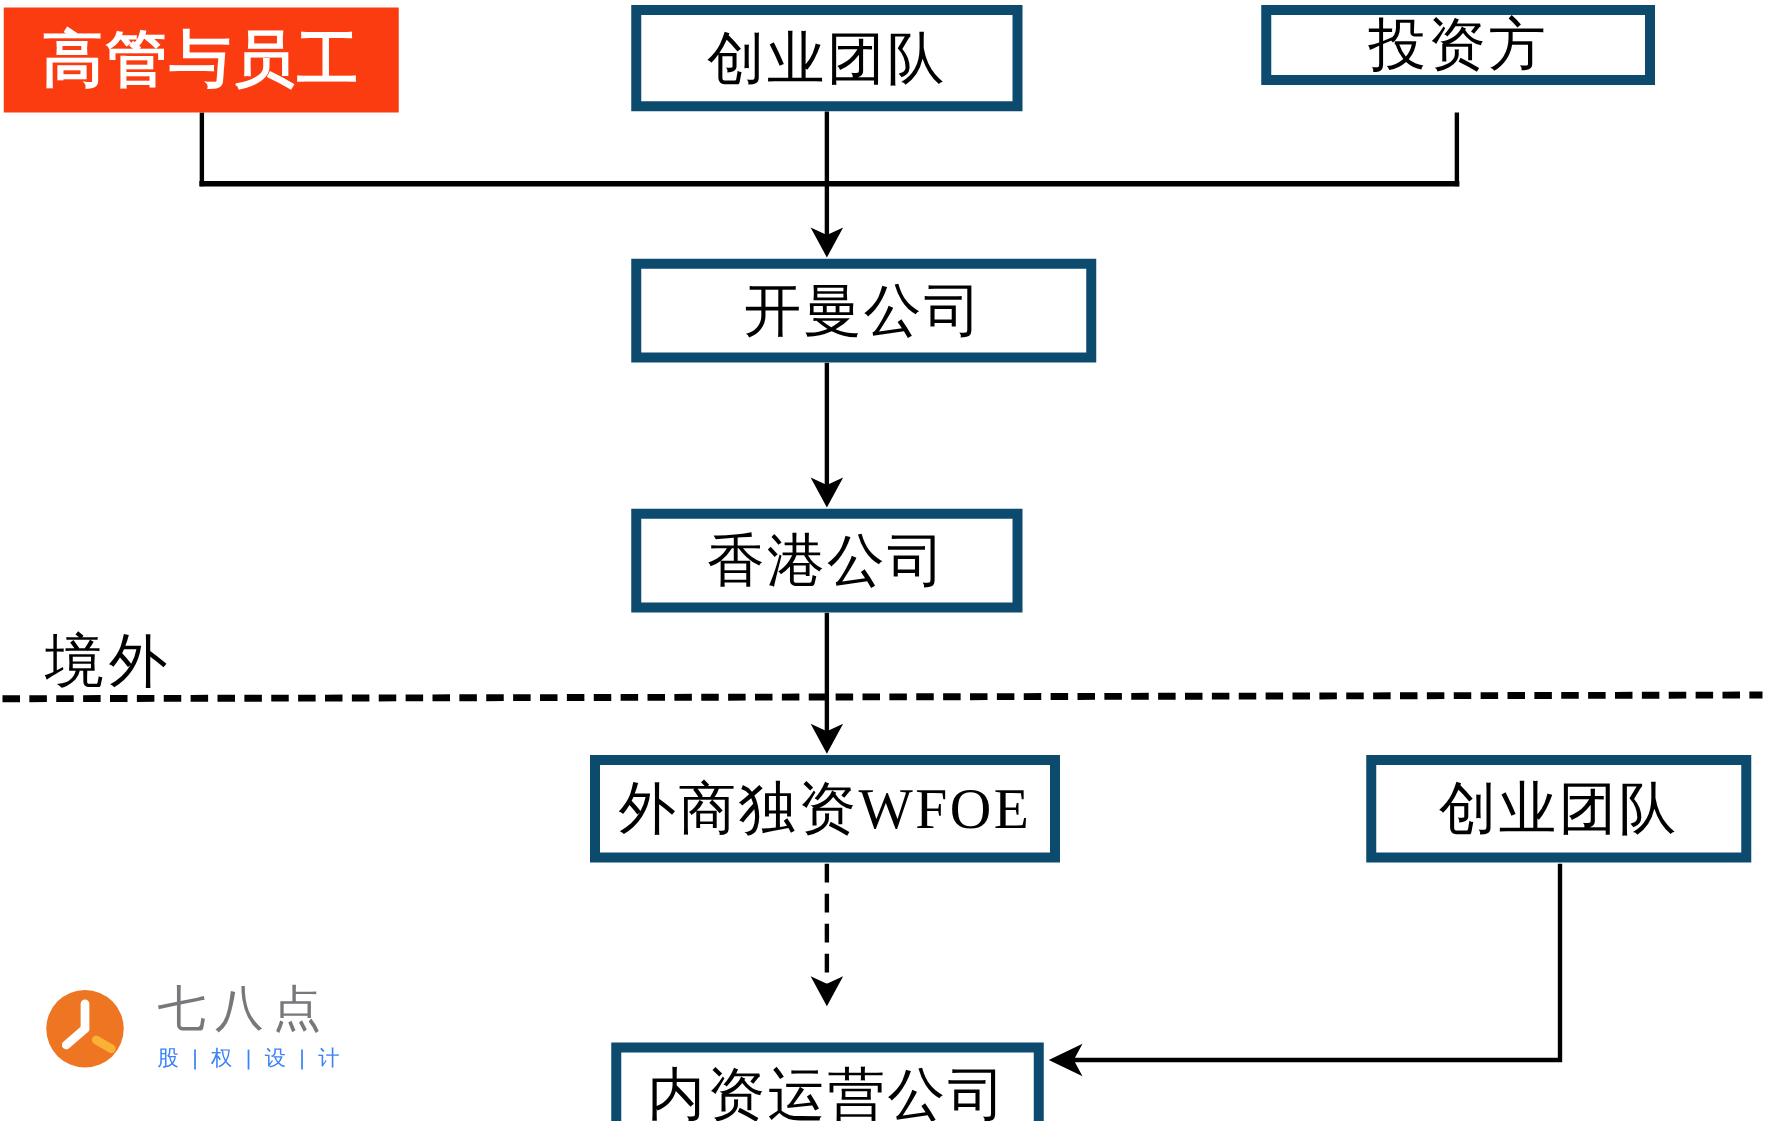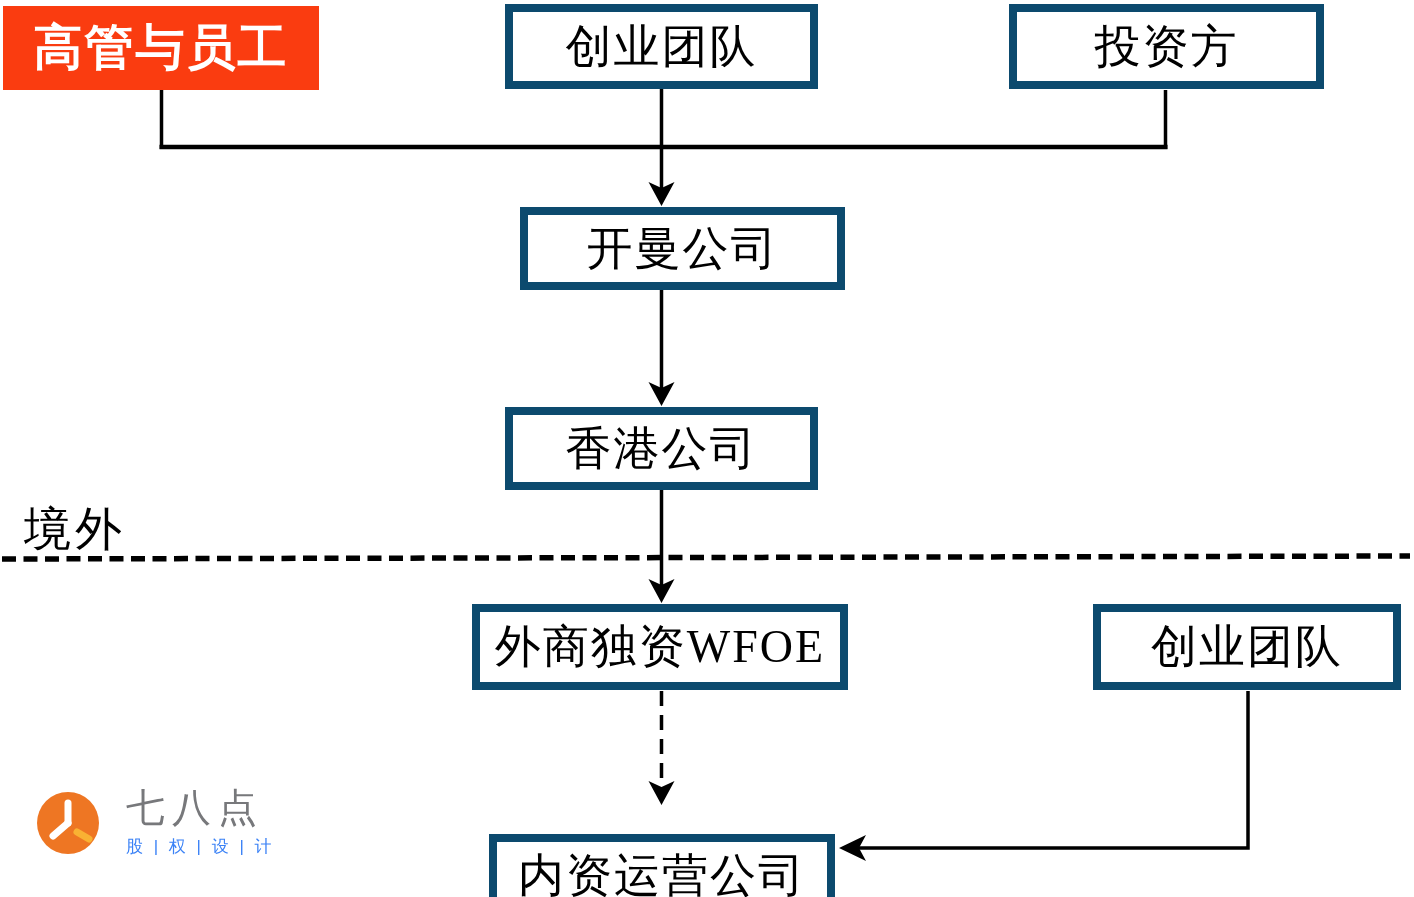--- a/index.html
+++ b/index.html
@@ -24,31 +24,31 @@
   }
   .node.highlight{
     border:none;
     background:#fa3c10;
     color:#ffffff;
     font-weight:bold;
     font-size:49px;
   }
   #node-executives   {left:3px;   top:6px;   width:316px; height:84px;}
   #node-team-top     {left:505px; top:4px;   width:313px; height:85px;}
-  #node-investors    {left:1009px;top:4px;   width:315px; height:85px;}
-  #node-cayman       {left:505px; top:207px; width:325px; height:83px;margin-left:15px;}
+  #node-investors    {left:1009px;top:4px;   width:315px; height:64px;}
+  #node-cayman       {left:505px; top:207px; width:372px; height:83px;}
   #node-hongkong     {left:505px; top:407px; width:313px; height:83px;}
   #node-wfoe         {left:472px; top:604px; width:376px; height:86px;}
   #node-team-bottom  {left:1093px;top:604px; width:308px; height:86px;}
   #node-domestic     {left:489px; top:834px; width:346px; height:84px;}
 
   #connectors{position:absolute;left:0;top:0;width:1414px;height:897px;pointer-events:none;}
 
   #offshore-label{
-    position:absolute;left:24px;top:498px;
+    position:absolute;left:36px;top:498px;
     font-size:47px;color:#000000;letter-spacing:4px;
   }
 
   #brand-logo{
     position:absolute;left:36px;top:788px;
     display:flex;align-items:center;gap:26px;
     font-family:"Liberation Sans","DejaVu Sans",sans-serif;
   }
   #brand-name{
     font-size:39px;color:#77787b;letter-spacing:7px;line-height:1.05;

